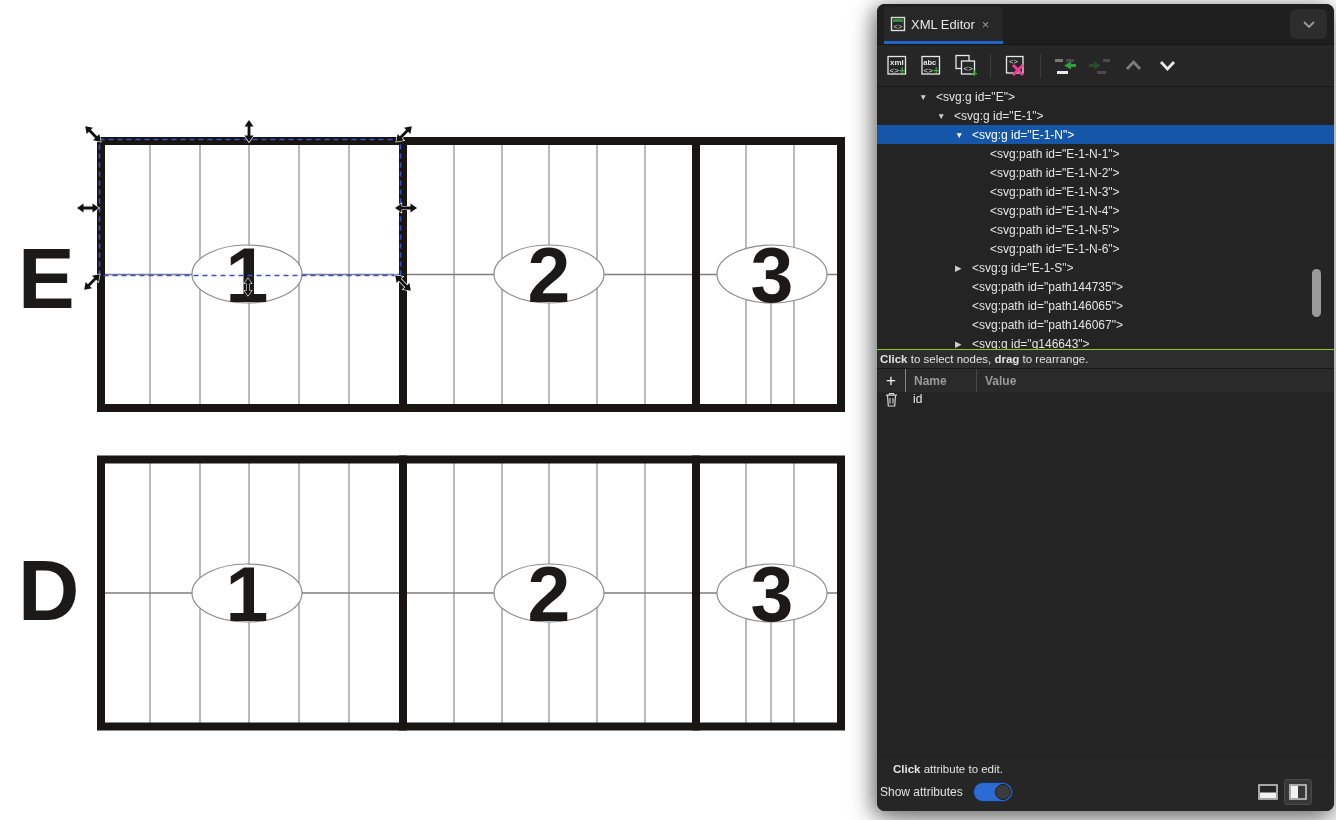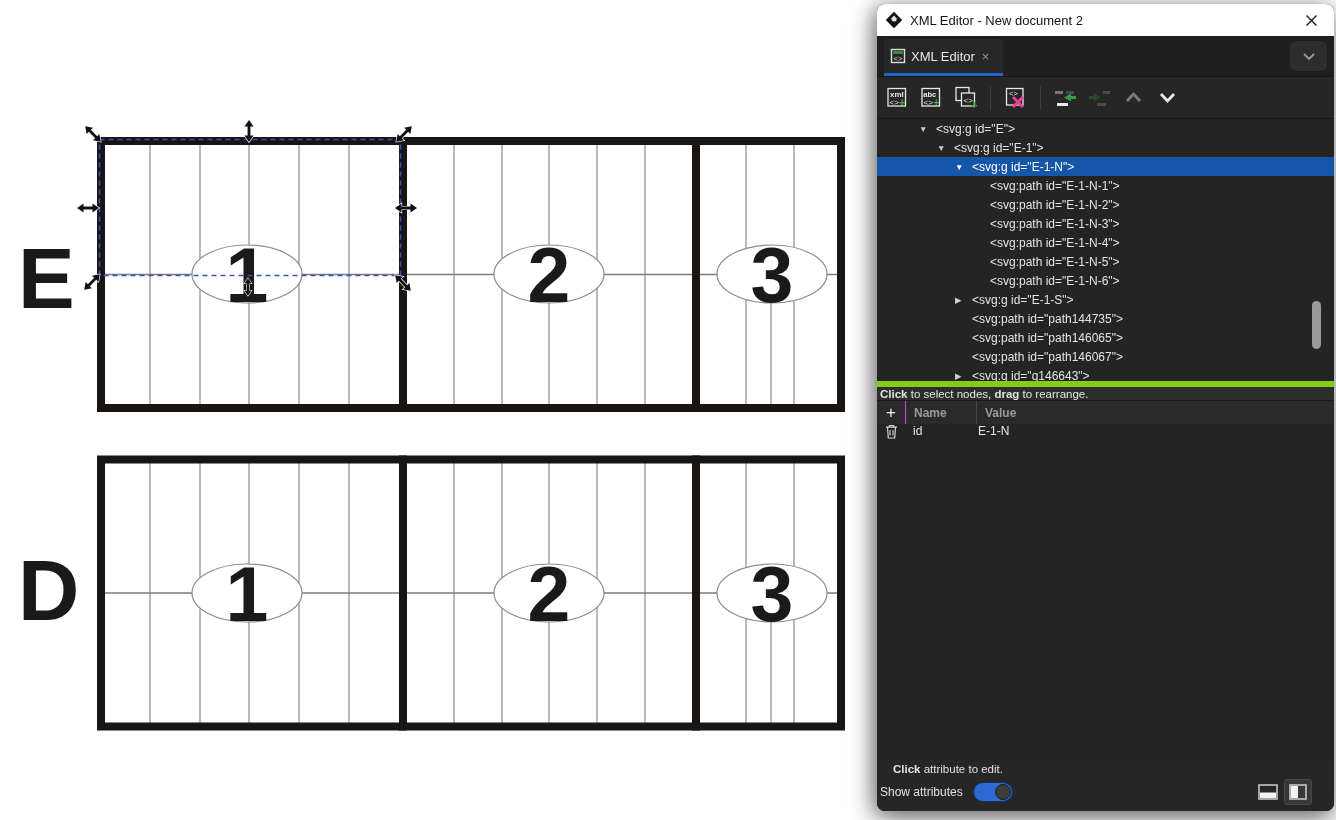--- a/index.html
+++ b/index.html
@@ -49,21 +49,21 @@
           flex:none; position:relative; overflow:hidden; }
   .trow { height:19px; display:flex; align-items:center; font-size:12px;
           color:#e4e4e4; white-space:nowrap; }
   .trow.sel { background:#1656a8; color:#ffffff; }
   .d0{padding-left:42px;} .d1{padding-left:60px;} .d2{padding-left:78px;} .d3{padding-left:96px;}
   .exp { width:17px; flex:none; font-size:8.5px; color:#cfcfcf; }
   .trow.sel .exp { color:#fff; }
   .scroll-thumb { position:absolute; right:13px; top:182px; width:9px; height:48px;
                   background:#9a9a9a; border-radius:5px; }
 
-  .tree-hint { height:19px; background:#2d2d2d; border-top:6px solid #84cc16;
+  .tree-hint { height:19px; background:#2d2d2d; border-top:1px solid #84cc16;
                flex:none; display:flex; align-items:center; font-size:11.5px;
                color:#e2e2e2; padding-left:3px; }
   .tree-hint b, .attr-hint b { font-weight:bold; }
 
   .attr-header { height:24px; background:#2a2a2a; border-top:1px solid #191919;
                  flex:none; display:flex; align-items:stretch; color:#9a9a9a;
                  font-size:12px; font-weight:bold; }
   .plus-cell { width:28px; flex:none; display:flex; align-items:center;
                justify-content:center; }
   .plus-glyph { color:#f0f0f0; font-size:17px; font-weight:normal; line-height:1; }
@@ -177,32 +177,20 @@
       <use href="#darr" transform="translate(88,208)"></use>
       <use href="#darr" transform="translate(406,208)"></use>
       <use href="#darr" transform="translate(92,282) rotate(-45)"></use>
       <use href="#darr" transform="translate(403,283) rotate(45)"></use>
       <use href="#darr" transform="translate(248,287) rotate(90) scale(0.8)"></use>
     </g>
   </svg>
 
   <div class="dialog">
 
-    <div class="titlebar">
-      <svg width="18" height="18" viewBox="0 0 18 18">
-        <path d="M9 0.8 L17.2 9 L9 17.2 L0.8 9 Z" fill="#17130f"></path>
-        <path d="M5.5 8.2 L9 4.6 L12.5 8.2 L10.6 8.6 L11.8 9.9 L9 10.6 L6.4 9.8 L7.6 8.6 Z" fill="#ffffff" opacity="0.9"></path>
-      </svg>
-      <span class="title">XML Editor - New document 2</span>
-      <span class="close-btn">
-        <svg width="13" height="13" viewBox="0 0 13 13">
-          <path d="M1.5 1.5 L11.5 11.5 M11.5 1.5 L1.5 11.5" stroke="#1a1a1a" stroke-width="1.4" fill="none"></path>
-        </svg>
-      </span>
-    </div>
 
     <div class="tabbar">
       <div class="tab">
         <svg width="16" height="16" viewBox="0 0 16 16">
           <rect x="1.5" y="1.5" width="13" height="13" fill="none" stroke="#dcdcdc" stroke-width="1.4"></rect>
           <rect x="3.2" y="3.2" width="9.6" height="2.6" fill="#2f9e44"></rect>
           <text x="8" y="13" text-anchor="middle" font-size="7.5" fill="#dcdcdc" font-family="Liberation Sans,sans-serif">&lt;&gt;</text>
         </svg>
         <span class="tab-label">XML Editor</span>
         <span class="tab-close">×</span>
@@ -348,21 +336,20 @@
     </div>
 
     <div class="attr-row">
       <div class="trash-cell">
         <svg width="13" height="15" viewBox="0 0 13 15">
           <path d="M1 3.2 H12 M4.5 3 V1.5 H8.5 V3 M2.5 3.5 L3.3 14 H9.7 L10.5 3.5" fill="none" stroke="#d4d4d4" stroke-width="1.2"></path>
           <path d="M5 6 V11.5 M8 6 V11.5" stroke="#d4d4d4" stroke-width="1.1"></path>
         </svg>
       </div>
       <div class="cell-name">id</div>
-      <div class="cell-value">E-1-N</div>
     </div>
 
     <div class="attr-body"></div>
 
     <div class="attr-hint">
       <span><b>Click</b><span> attribute to edit.</span></span>
     </div>
 
     <div class="footer">
       <span>Show attributes</span>

